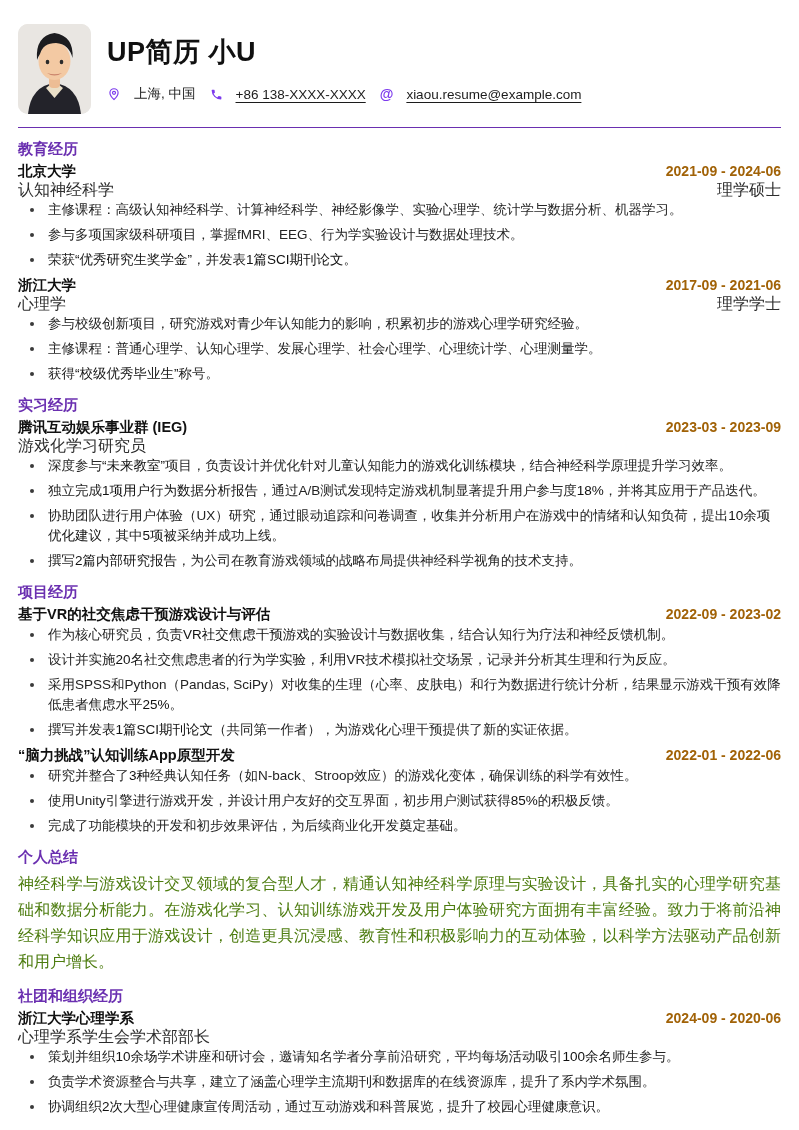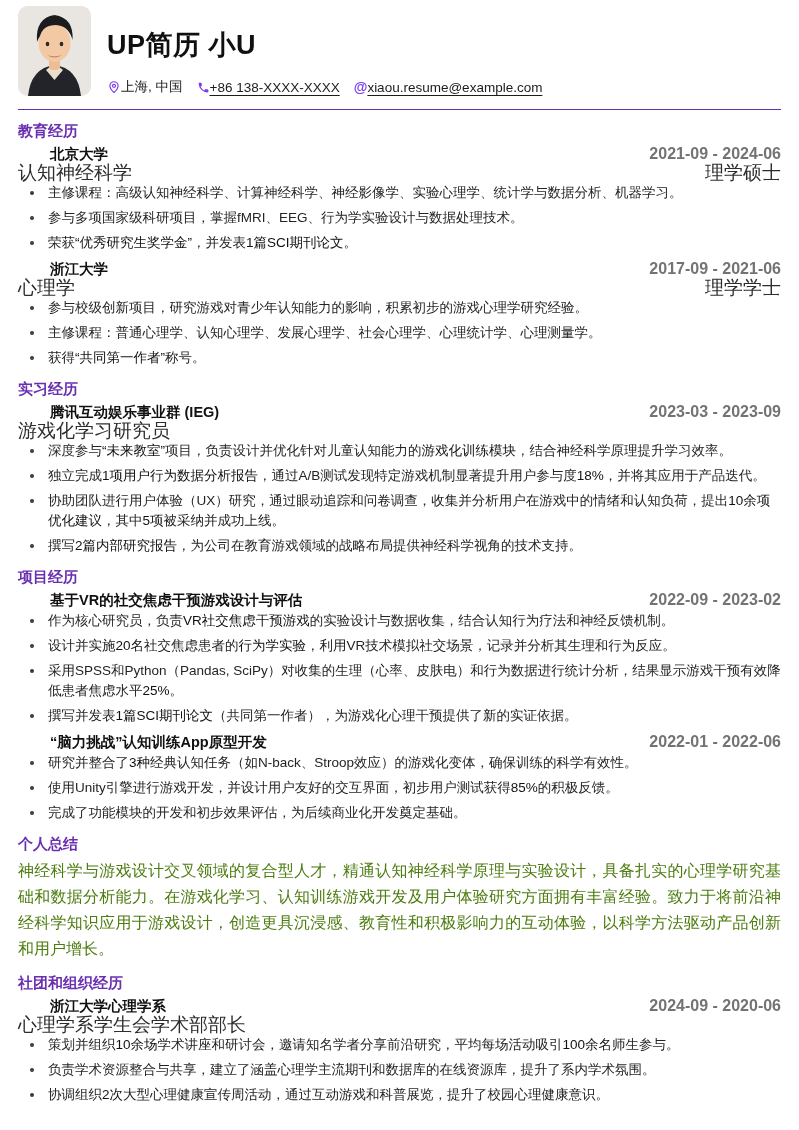--- a/index.html
+++ b/index.html
@@ -4,38 +4,38 @@
 <style>
   html,body{margin:0;padding:0;background:#ffffff;}
   body{
     width:799px;height:1130px;overflow:hidden;
     font-family:"Liberation Sans","DejaVu Sans",sans-serif;
     color:#1f1f1f;
     -webkit-font-smoothing:antialiased;
   }
   .page{padding:0 18px;}
   
-  .header{display:flex;align-items:flex-end;padding-top:6px;}
+  .header{display:flex;align-items:flex-start;padding-top:24px;}
   .photo{width:73px;height:90px;border-radius:10px;overflow:hidden;flex:none;background:#e9e6e2;}
   .photo svg{display:block;}
   .header-info{margin-left:16px;padding-top:10px;}
   .name{font-size:27px;font-weight:700;color:#101010;letter-spacing:.5px;}
   .contact-row{display:flex;align-items:center;gap:14px;margin-top:15px;font-size:13.5px;color:#1c1c1c;}
-  .contact-item{display:flex;align-items:center;gap:0;}
+  .contact-item{display:flex;align-items:center;gap:13px;}
   .contact-link{color:#1c1c1c;text-decoration:underline;text-underline-offset:3px;cursor:pointer;}
   .at-glyph{color:var(--accent-icon);font-weight:700;font-size:14px;}
   .divider{border:none;border-top:1.5px solid var(--accent);margin:13px 0 0 0;}
   
   .section{margin-top:10px;}
   .section-title{color:var(--accent);font-weight:700;font-size:15px;line-height:21px;margin:0 0 4px 0;}
   .entry + .entry{margin-top:7px;}
-  .entry-head{display:flex;justify-content:space-between;align-items:baseline;margin-left:32px;}
+  .entry-head{display:flex;justify-content:space-between;align-items:baseline;}
   .entry-title{font-weight:700;font-size:14.5px;line-height:17px;color:#111;}
-  .entry-date{font-weight:700;font-size:16px;line-height:17px;color:#737373;white-space:nowrap;}
-  .entry-sub{display:flex;justify-content:space-between;font-size:19px;line-height:16px;color:#2d2d2d;margin-top:2px;}
+  .entry-date{font-weight:700;font-size:14px;line-height:17px;color:#a16207;white-space:nowrap;}
+  .entry-sub{display:flex;justify-content:space-between;font-size:16px;line-height:16px;color:#2d2d2d;margin-top:2px;}
   ul.bullets{list-style:none;margin:2px 0 0 0;padding:0;}
   li.bullet{position:relative;padding-left:30px;margin:0 0 5px 0;font-size:13.5px;line-height:20px;color:#242424;}
   li.bullet:last-child{margin-bottom:0;}
   .dot{position:absolute;left:12px;top:8px;width:4px;height:4px;border-radius:50%;background:#3a3a3a;}
   li.bullet b, .summary-text b{font-weight:400;color:#111;}
   .summary-text{font-size:16px;line-height:26px;color:#4d7c0f;margin-top:1px;text-align:justify;}
 </style>
 </head>
 <body style="--accent: #6a2fb0; --accent-icon: #7c3aed;">
 
@@ -104,21 +104,21 @@
             <div class="entry-title">浙江大学</div>
             <div class="entry-date">2017-09 - 2021-06</div>
           </div>
           <div class="entry-sub">
             <div>心理学</div>
             <div>理学学士</div>
           </div>
           <ul class="bullets">
             <li class="bullet"><span class="dot"></span>参与校级创新项目，研究游戏对青少年认知能力的影响，积累初步的游戏心理学研究经验。</li>
             <li class="bullet"><span class="dot"></span>主修课程：普通心理学、认知心理学、发展心理学、社会心理学、心理统计学、心理测量学。</li>
-            <li class="bullet"><span class="dot"></span>获得<b>“共同第一作者”</b>称号。</li>
+            <li class="bullet"><span class="dot"></span>获得<b>“校级优秀毕业生”</b>称号。</li>
           </ul>
         </div>
       </div>
       <div class="section">
         <div class="section-title">实习经历</div>
         <div class="entry">
           <div class="entry-head">
             <div class="entry-title">腾讯互动娱乐事业群 (IEG)</div>
             <div class="entry-date">2023-03 - 2023-09</div>
           </div>

